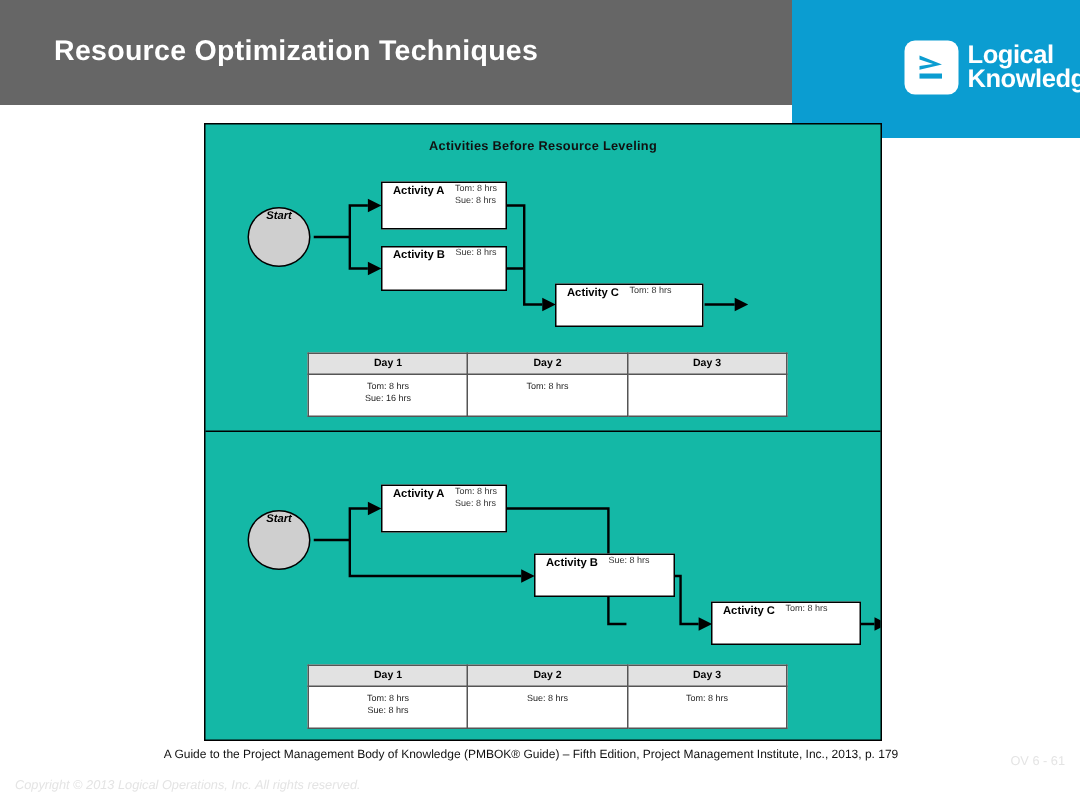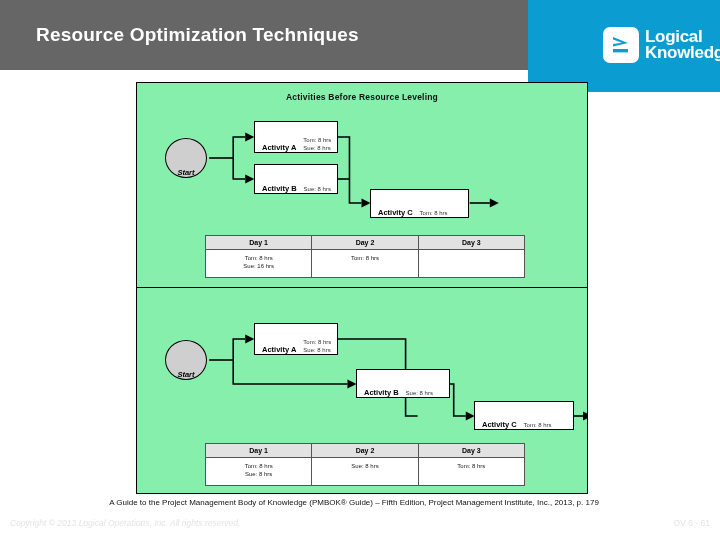--- a/index.html
+++ b/index.html
@@ -28,43 +28,43 @@
   }
   .logo-mark svg{display:block;}
   .logo-word{
     color:#ffffff;font-size:17px;line-height:16px;font-weight:600;
     letter-spacing:-.3px;
   }
   .logo-word span{display:block;}
   
   .frame{
     position:absolute;left:136px;top:82px;width:452px;height:412px;
-    border:1.6px solid #000000;background:#86efac;box-sizing:border-box;
+    border:1.6px solid #000000;background:#14b8a6;box-sizing:border-box;
   }
   .panel{position:relative;width:100%;}
   .panel-top{height:205px;border-bottom:1.6px solid #000;box-sizing:border-box;}
   .panel-bot{height:205px;box-sizing:border-box;}
   .panel-title{
     position:absolute;left:0;right:0;top:9px;text-align:center;
     font-size:8.5px;font-weight:bold;color:#111;letter-spacing:.2px;
   }
   
   .node{
     position:absolute;border:1.4px solid #000;background:#fff;box-sizing:border-box;
-    display:flex;align-items:flex-end;
+    display:flex;align-items:flex-start;
   }
   .node-name{font-size:7.5px;font-weight:bold;color:#000;margin-left:7px;white-space:nowrap;}
   .node-res{
     font-size:6px;color:#333;margin-left:7px;line-height:8px;white-space:nowrap;
   }
   .node-res span{display:block;}
   .start{
     position:absolute;width:42px;height:40px;border-radius:50%;
     background:#cfcfcf;border:1.4px solid #000;box-sizing:border-box;
-    display:flex;align-items:flex-end;justify-content:center;
+    display:flex;align-items:flex-start;justify-content:center;
     font-size:7.5px;font-weight:bold;font-style:italic;color:#000;
   }
   .svg-layer{position:absolute;left:0;top:0;width:100%;height:100%;pointer-events:none;}
   
   .daytable{
     position:absolute;left:68px;width:320px;border:1.4px solid #000;
     box-sizing:border-box;border-collapse:collapse;background:#fff;
   }
   .daytable td{
     border:1px solid #555;text-align:center;vertical-align:top;
@@ -80,21 +80,21 @@
   .daytable .dc span{display:block;}
   
   .src{
     position:absolute;left:0;right:12px;top:498px;text-align:center;
     font-size:8px;color:#111;white-space:nowrap;
   }
   .copyright{
     position:absolute;left:10px;top:518px;font-size:8.5px;color:#e4e4e4;white-space:nowrap;font-style:italic;
   }
   .slideno{
-    position:absolute;right:10px;top:518px;font-size:8.5px;color:#e4e4e4;white-space:nowrap;
+    position:absolute;right:10px;top:502px;font-size:8.5px;color:#e4e4e4;white-space:nowrap;
   }
 </style>
 </head>
 <body>
 
 <div class="hdr-gray">
   <div class="hdr-title">Resource Optimization Techniques</div>
 </div>
 
 <div class="hdr-blue">

